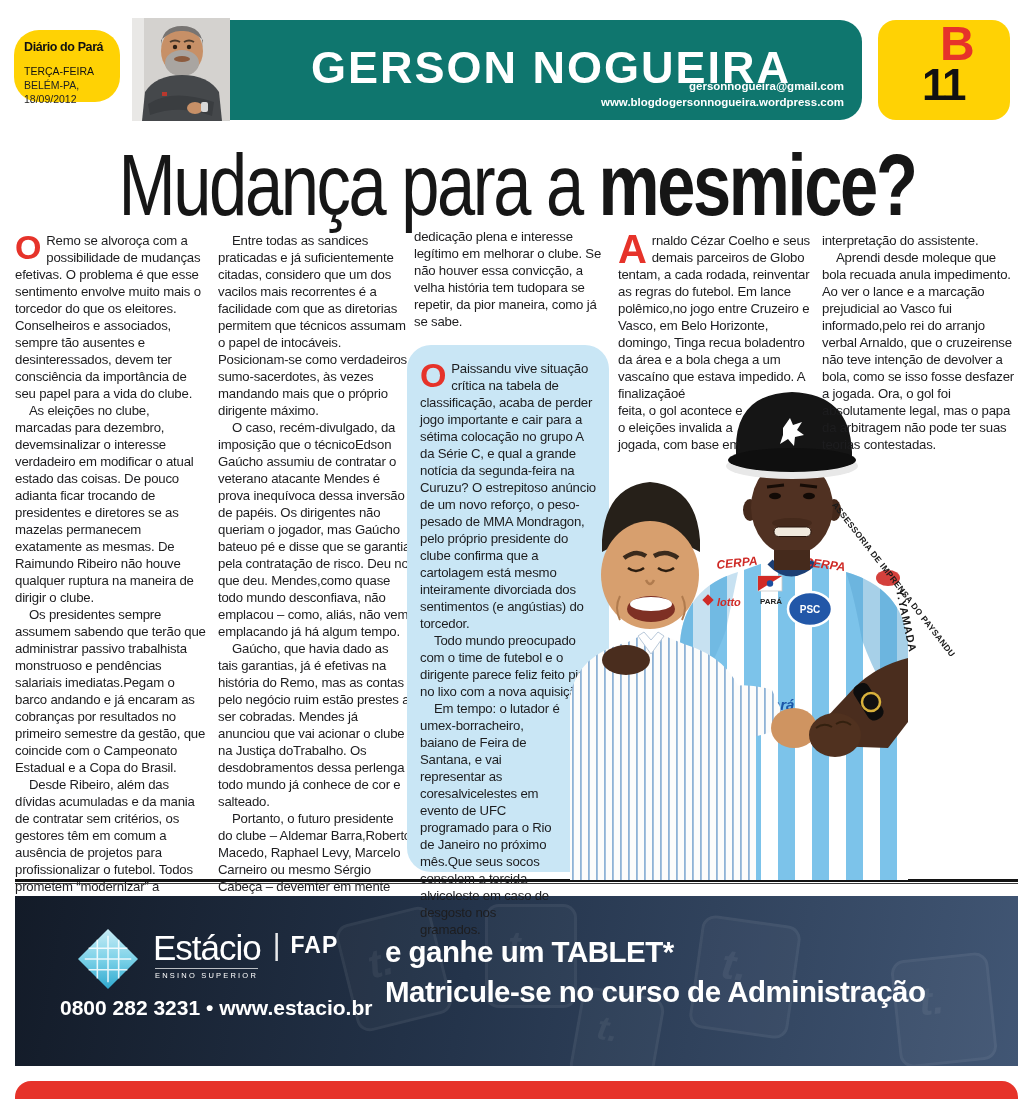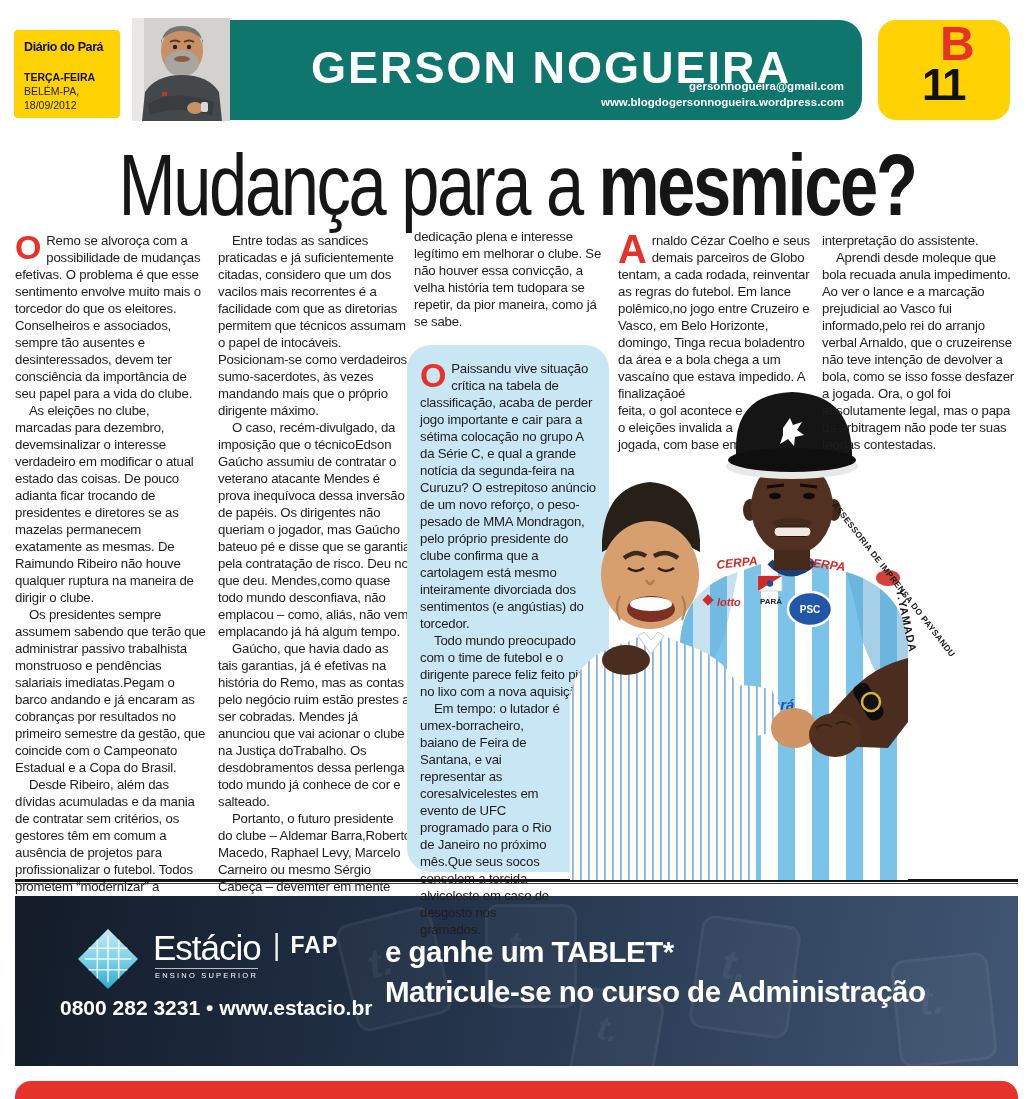--- a/index.html
+++ b/index.html
@@ -1,23 +1,23 @@
 <!DOCTYPE html>
 <html><head>
 <meta charset="utf-8">
 <style>
   html,body{margin:0;padding:0;background:#ffffff;}
   .page{position:relative;width:1033px;height:1099px;background:#fff;overflow:hidden;
         font-family:"Liberation Sans",sans-serif;color:#1d1d1f;}
 
   
-  .yellow-box{position:absolute;left:14px;top:30px;width:106px;height:88px;background:#ffd204;
-      border-radius:4px;padding:10px 8px 0 10px;box-sizing:border-box;}
+  .yellow-box{position:absolute;left:14px;top:30px;width:106px;height:72px;background:#ffd204;
+      border-radius:25px;padding:10px 8px 0 10px;box-sizing:border-box;}
   .yellow-box .paper{font-weight:bold;font-size:12.5px;letter-spacing:-0.4px;line-height:1.25;color:#111;}
-  .yellow-box .wd{font-weight:bold;font-size:10.5px;margin-top:15px;color:#111;}
+  .yellow-box .wd{font-weight:normal;font-size:10.5px;margin-top:9px;color:#111;}
   .yellow-box .pl, .yellow-box .dt{font-size:10.5px;margin-top:2px;color:#222;}
 
   .red-banner{position:absolute;left:140px;top:20px;width:722px;height:100px;background:#0f766e;
       border-radius:22px;}
   .banner-title{position:absolute;left:110px;right:10px;top:22px;text-align:center;color:#fff;
       font-weight:bold;font-size:45px;letter-spacing:2px;}
   .banner-contacts{position:absolute;right:18px;bottom:9px;text-align:right;color:#fff;
       font-weight:bold;font-size:11.5px;line-height:1.45;margin-left:24px;}
 
   .columnist-photo{position:absolute;left:132px;top:18px;width:98px;height:103px;}

